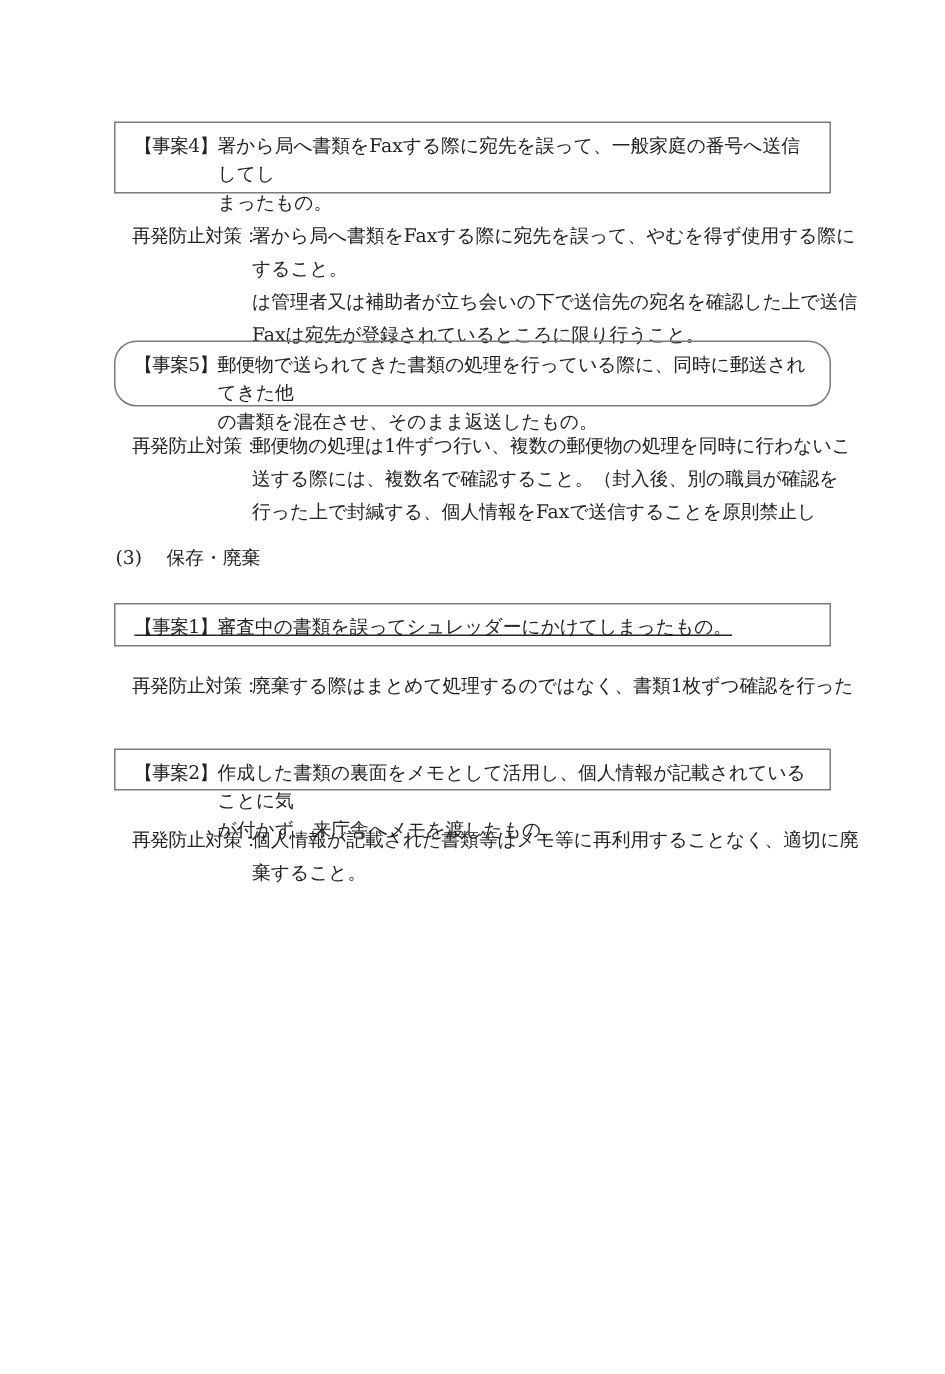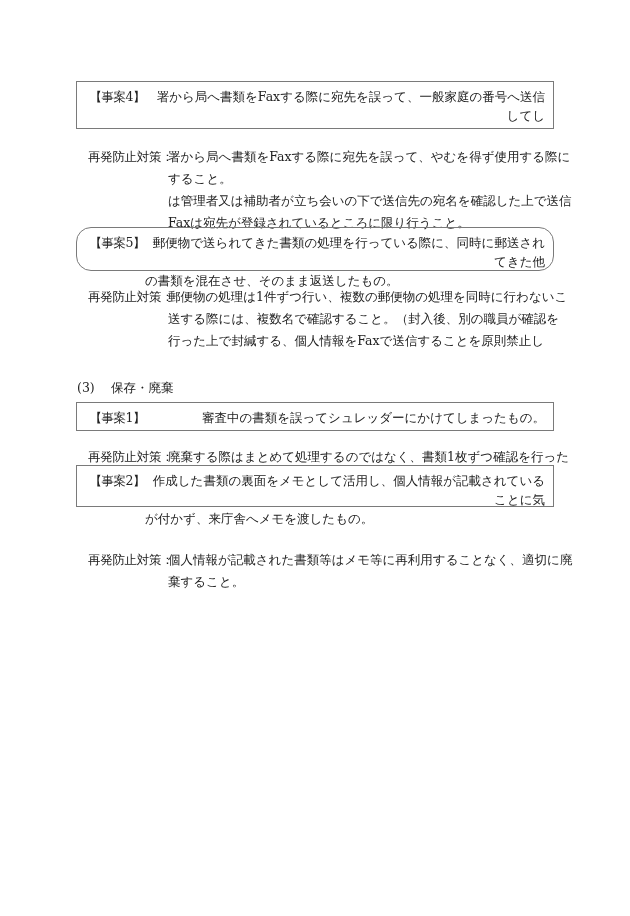--- a/index.html
+++ b/index.html
@@ -36,21 +36,20 @@
     }
     .case-tag {
       flex: 0 0 auto;
       width: 58px;
       letter-spacing: -0.5px;
       text-align: right;
     }
     .case-text {
       flex: 1 1 auto;
       white-space: normal;
-      text-align: right;
     }
     .case-cont {
       padding-left: 58px;
       white-space: nowrap;
     }
     .measure {
       position: absolute;
       left: 88px;
       width: 468px;
       line-height: 22px;
@@ -66,39 +65,40 @@
     .measure-body {
       flex: 1 1 auto;
     }
     .measure-line {
       white-space: nowrap;
       display: block;
     }
     .section-heading {
       position: absolute;
       left: 77px;
-      top: 378px;
+      top: 362px;
       line-height: 20px;
       white-space: nowrap;
     }
     .section-num {
       display: inline-block;
       width: 30px;
     }
   </style>
 </head>
 <body>
 
 <div class="page">
 
   <div class="case-box" style="top:81px;height:48px;">
     <div class="case-line">
       <span class="case-tag">【事案4】</span>
       <span class="case-text">署から局へ書類をFaxする際に宛先を誤って、一般家庭の番号へ送信してし</span>
     </div>
+    <div class="case-cont">まったもの。</div>
   </div>
   <div class="measure" style="top:130px;">
     <span class="measure-label">再発防止対策：</span>
     <div class="measure-body">
       <span class="measure-line">署から局へ書類をFaxする際に宛先を誤って、やむを得ず使用する際に</span>
       <span class="measure-line">すること。</span>
       <span class="measure-line">は管理者又は補助者が立ち会いの下で送信先の宛名を確認した上で送信</span>
       <span class="measure-line">Faxは宛先が登録されているところに限り行うこと。</span>
     </div>
   </div>
@@ -117,34 +117,34 @@
       <span class="measure-line">送する際には、複数名で確認すること。（封入後、別の職員が確認を</span>
       <span class="measure-line">行った上で封緘する、個人情報をFaxで送信することを原則禁止し</span>
     </div>
   </div>
 
   <div class="section-heading">
     <span class="section-num">(3)</span>
     <span>保存・廃棄</span>
   </div>
 
-  <div class="case-box" style="top:402px;height:29px;">
+  <div class="case-box" style="top:402px;height:29px;text-decoration:underline;">
     <div class="case-line">
       <span class="case-tag">【事案1】</span>
       <span class="case-text">審査中の書類を誤ってシュレッダーにかけてしまったもの。</span>
     </div>
   </div>
   <div class="measure" style="top:430px;">
     <span class="measure-label">再発防止対策：</span>
     <div class="measure-body">
       <span class="measure-line">廃棄する際はまとめて処理するのではなく、書類1枚ずつ確認を行った</span>
     </div>
   </div>
 
-  <div class="case-box" style="top:465px;height:42px;">
+  <div class="case-box" style="top:499px;height:28px;">
     <div class="case-line">
       <span class="case-tag">【事案2】</span>
       <span class="case-text">作成した書類の裏面をメモとして活用し、個人情報が記載されていることに気</span>
     </div>
     <div class="case-cont">が付かず、来庁舎へメモを渡したもの。</div>
   </div>
   <div class="measure" style="top:533px;">
     <span class="measure-label">再発防止対策：</span>
     <div class="measure-body">
       <span class="measure-line">個人情報が記載された書類等はメモ等に再利用することなく、適切に廃</span>

